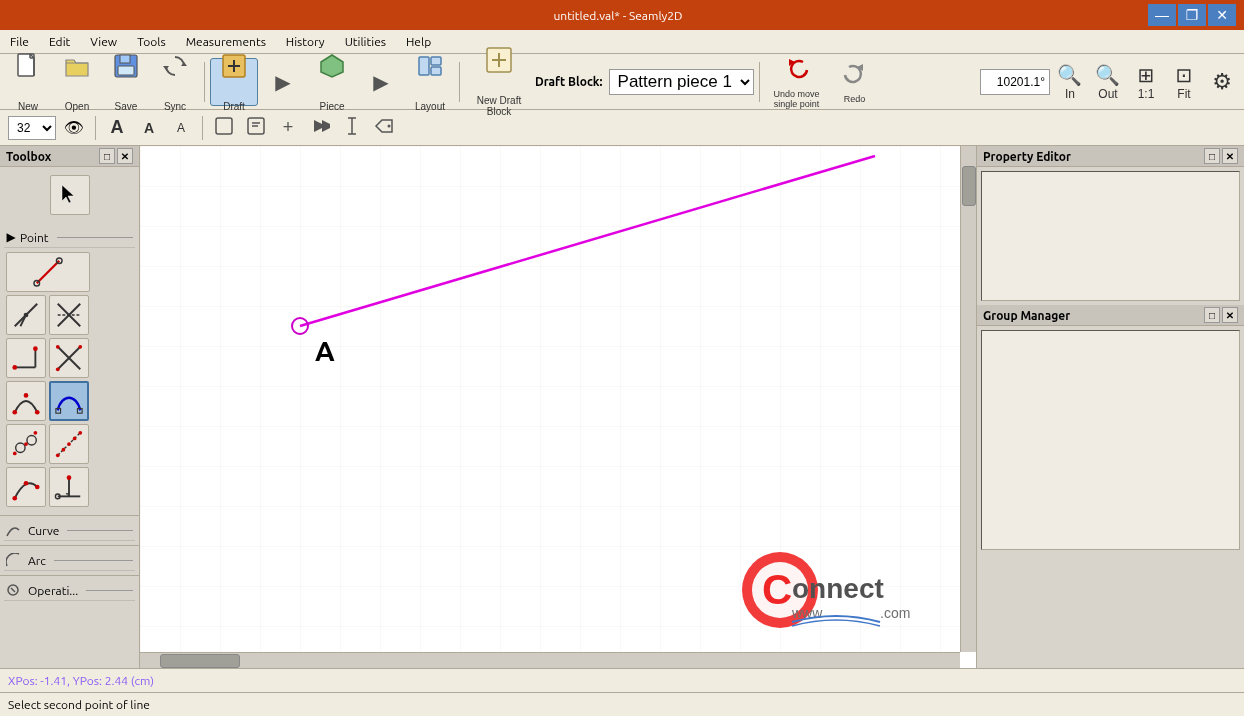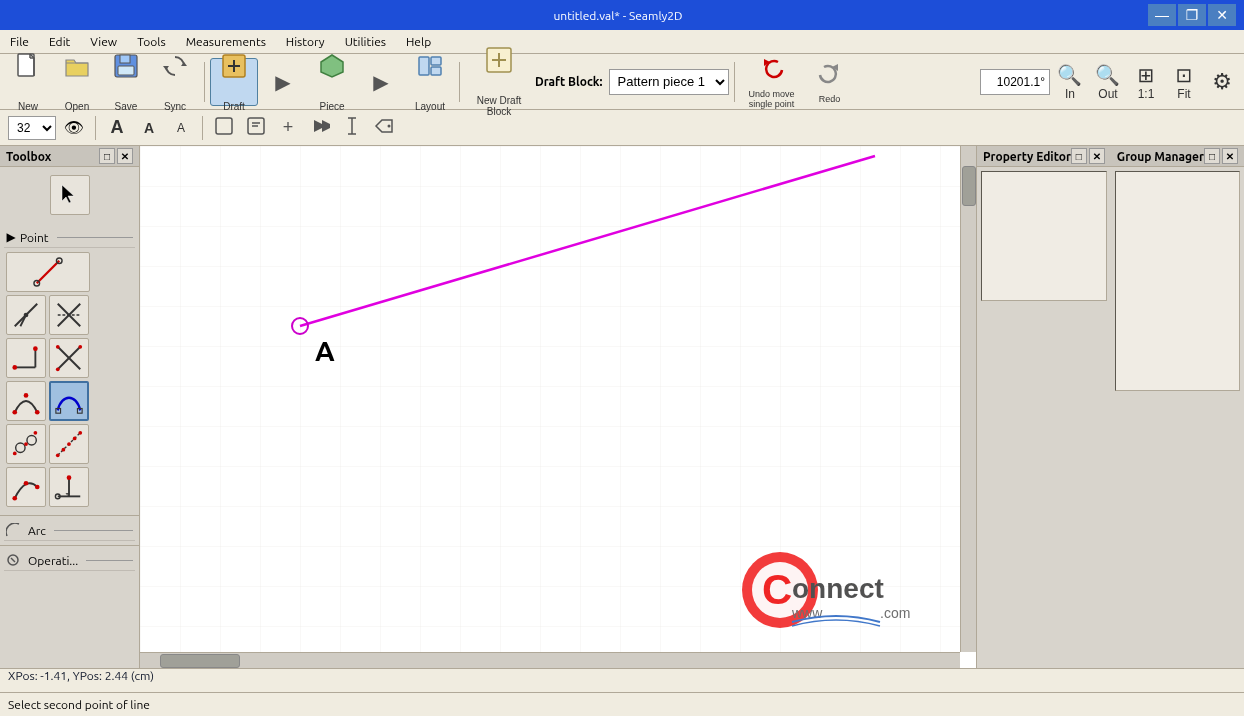--- a/index.html
+++ b/index.html
@@ -1,20 +1,20 @@
 <!DOCTYPE html>
 <html><head>
   <meta charset="utf-8">
   <style>
     * { margin: 0; padding: 0; box-sizing: border-box; }
     body { font-family: 'Ubuntu', 'Segoe UI', Arial, sans-serif; font-size: 12px; background: #d4d0c8; width: 1244px; height: 716px; overflow: hidden; }
 
     
     .title-bar {
-      background: #1d4ed8;
+      background: #c2410c;
       height: 30px;
       display: flex;
       align-items: center;
       justify-content: space-between;
       padding: 0 8px;
       color: white;
     }
     .title-bar-title { flex: 1; text-align: center; font-size: 12px; }
     .title-bar-controls { display: flex; gap: 2px; }
     .title-bar-btn {
@@ -57,21 +57,21 @@
     .tb-btn .label { font-size: 10px; margin-top: 17px; }
     .tb-sep { width: 1px; height: 40px; background: #b0a898; margin: 0 3px; }
     .tb-group { display: flex; align-items: center; gap: 1px; }
 
     
     .draft-block-area {
       display: flex; align-items: center; gap: 6px; margin: 0 0;
     }
     .draft-block-label { font-size: 12px; font-weight: bold; }
     .draft-block-select {
-      height: 26px; border: 1px solid #999; background: white; padding: 0 4px; font-size: 13px; min-width: 120px;
+      height: 26px; border: 1px solid #999; background: white; padding: 0 4px; font-size: 17px; min-width: 120px;
     }
 
     
     .undo-redo-area { display: flex; align-items: center; gap: 2px; margin: 0 4px; }
     .undo-redo-btn {
       display: flex; flex-direction: column; align-items: center; width: 56px; height: 48px;
       cursor: pointer; border: 1px solid transparent; background: transparent;
       font-size: 10px; color: #333; justify-content: center; border-radius: 3px;
     }
     .undo-redo-btn .icon { font-size: 22px; }
@@ -190,41 +190,41 @@
       position: absolute; left: 0; right: 16px; top: 0; bottom: 16px;
       background: white; overflow: hidden;
     }
 
     
     .property-editor {
       width: 268px;
       background: #d8d4cc;
       border-left: 1px solid #b0a898;
       display: flex;
-      flex-direction: row;
+      flex-direction: column;
     }
     .panel-header {
       display: flex; align-items: center; justify-content: space-between;
       padding: 2px 6px; background: #c8c4bc; border-bottom: 1px solid #b0a898;
       font-weight: bold; font-size: 12px;
     }
     .panel-ctrl { display: flex; gap: 2px; }
     .panel-ctrl-btn {
       width: 16px; height: 16px; font-size: 10px; cursor: pointer;
       border: 1px solid #999; background: #e0dcd4; display: flex; align-items: center; justify-content: center;
     }
     .panel-body { flex: 1; background: #f0ece4; border: 1px inset #b0a898; margin: 4px; }
     .group-manager { flex: 0 0 auto; }
     .group-manager-body { height: 220px; background: #f0ece4; border: 1px inset #b0a898; margin: 4px; }
 
     
     .status-bar {
       height: 24px; background: #f0ece0; border-top: 1px solid #b0a898;
-      display: flex; align-items: flex-start; padding: 0 8px;
-      font-size: 12px; color: #0f172a;
+      display: flex; align-items: center; padding: 0 8px;
+      font-size: 12px; color: #8b5cf6;
     }
 
     
     .watermark {
       position: absolute; bottom: 20px; right: 20px;
       opacity: 0.85; pointer-events: none;
     }
 
     
     .drawing-canvas { width: 100%; height: 100%; }
@@ -586,20 +586,29 @@
               <circle cx="16" cy="6" r="2.5" fill="#c00"></circle>
               <circle cx="4" cy="26" r="2.5" fill="none" stroke="#333" stroke-width="1.5"></circle>
               <line x1="13" y1="23" x2="16" y2="26" stroke="#333" stroke-width="1"></line>
               <line x1="16" y1="23" x2="13" y2="23" stroke="#333" stroke-width="1"></line>
             </svg>
         </div>
       </div>
     </div>
 
 
+    <div class="toolbox-section" style="border-top:1px solid #b0a898; padding-top:4px;">
+      <div class="toolbox-section-label">
+        <svg width="14" height="14" viewBox="0 0 14 14">
+            <path d="M1 13 Q7 1 13 7" fill="none" stroke="#555" stroke-width="1.5"></path>
+          </svg>
+        <span style="margin-left:4px;">Curve</span>
+        <span style="flex:1;height:1px;background:#999;margin-left:4px;"></span>
+      </div>
+    </div>
 
     <div class="toolbox-section" style="border-top:1px solid #b0a898; padding-top:4px;">
       <div class="toolbox-section-label">
         <svg width="14" height="14" viewBox="0 0 14 14">
             <path d="M1 13 A9 9 0 0 1 13 1" fill="none" stroke="#555" stroke-width="1.5"></path>
           </svg>
         <span style="margin-left:4px;">Arc</span>
         <span style="flex:1;height:1px;background:#999;margin-left:4px;"></span>
       </div>
     </div>

